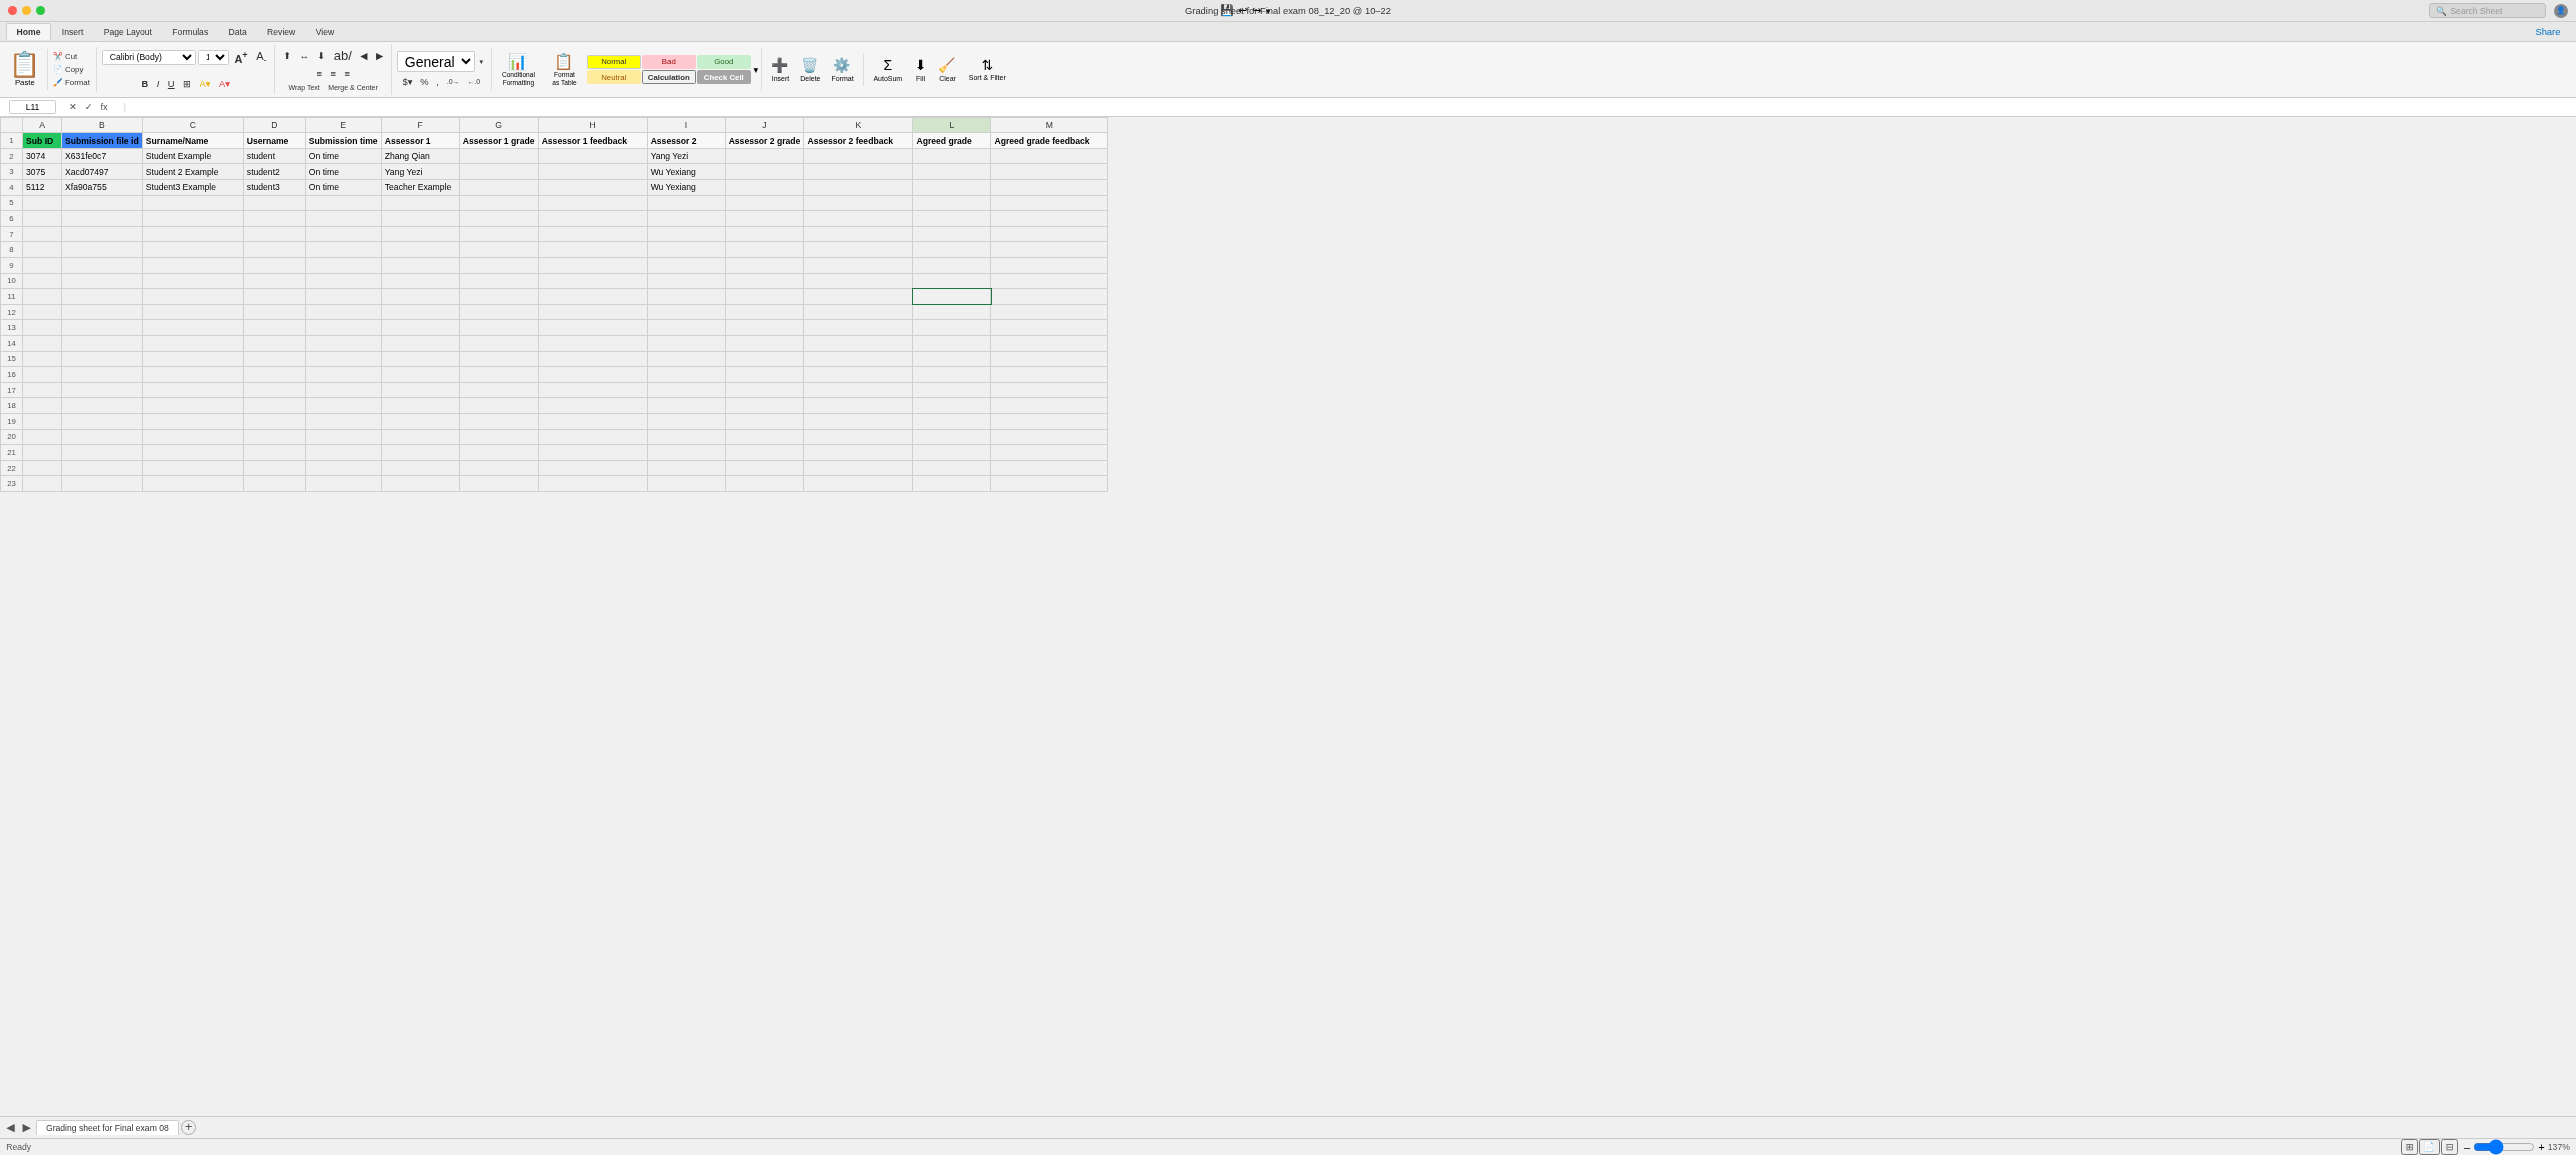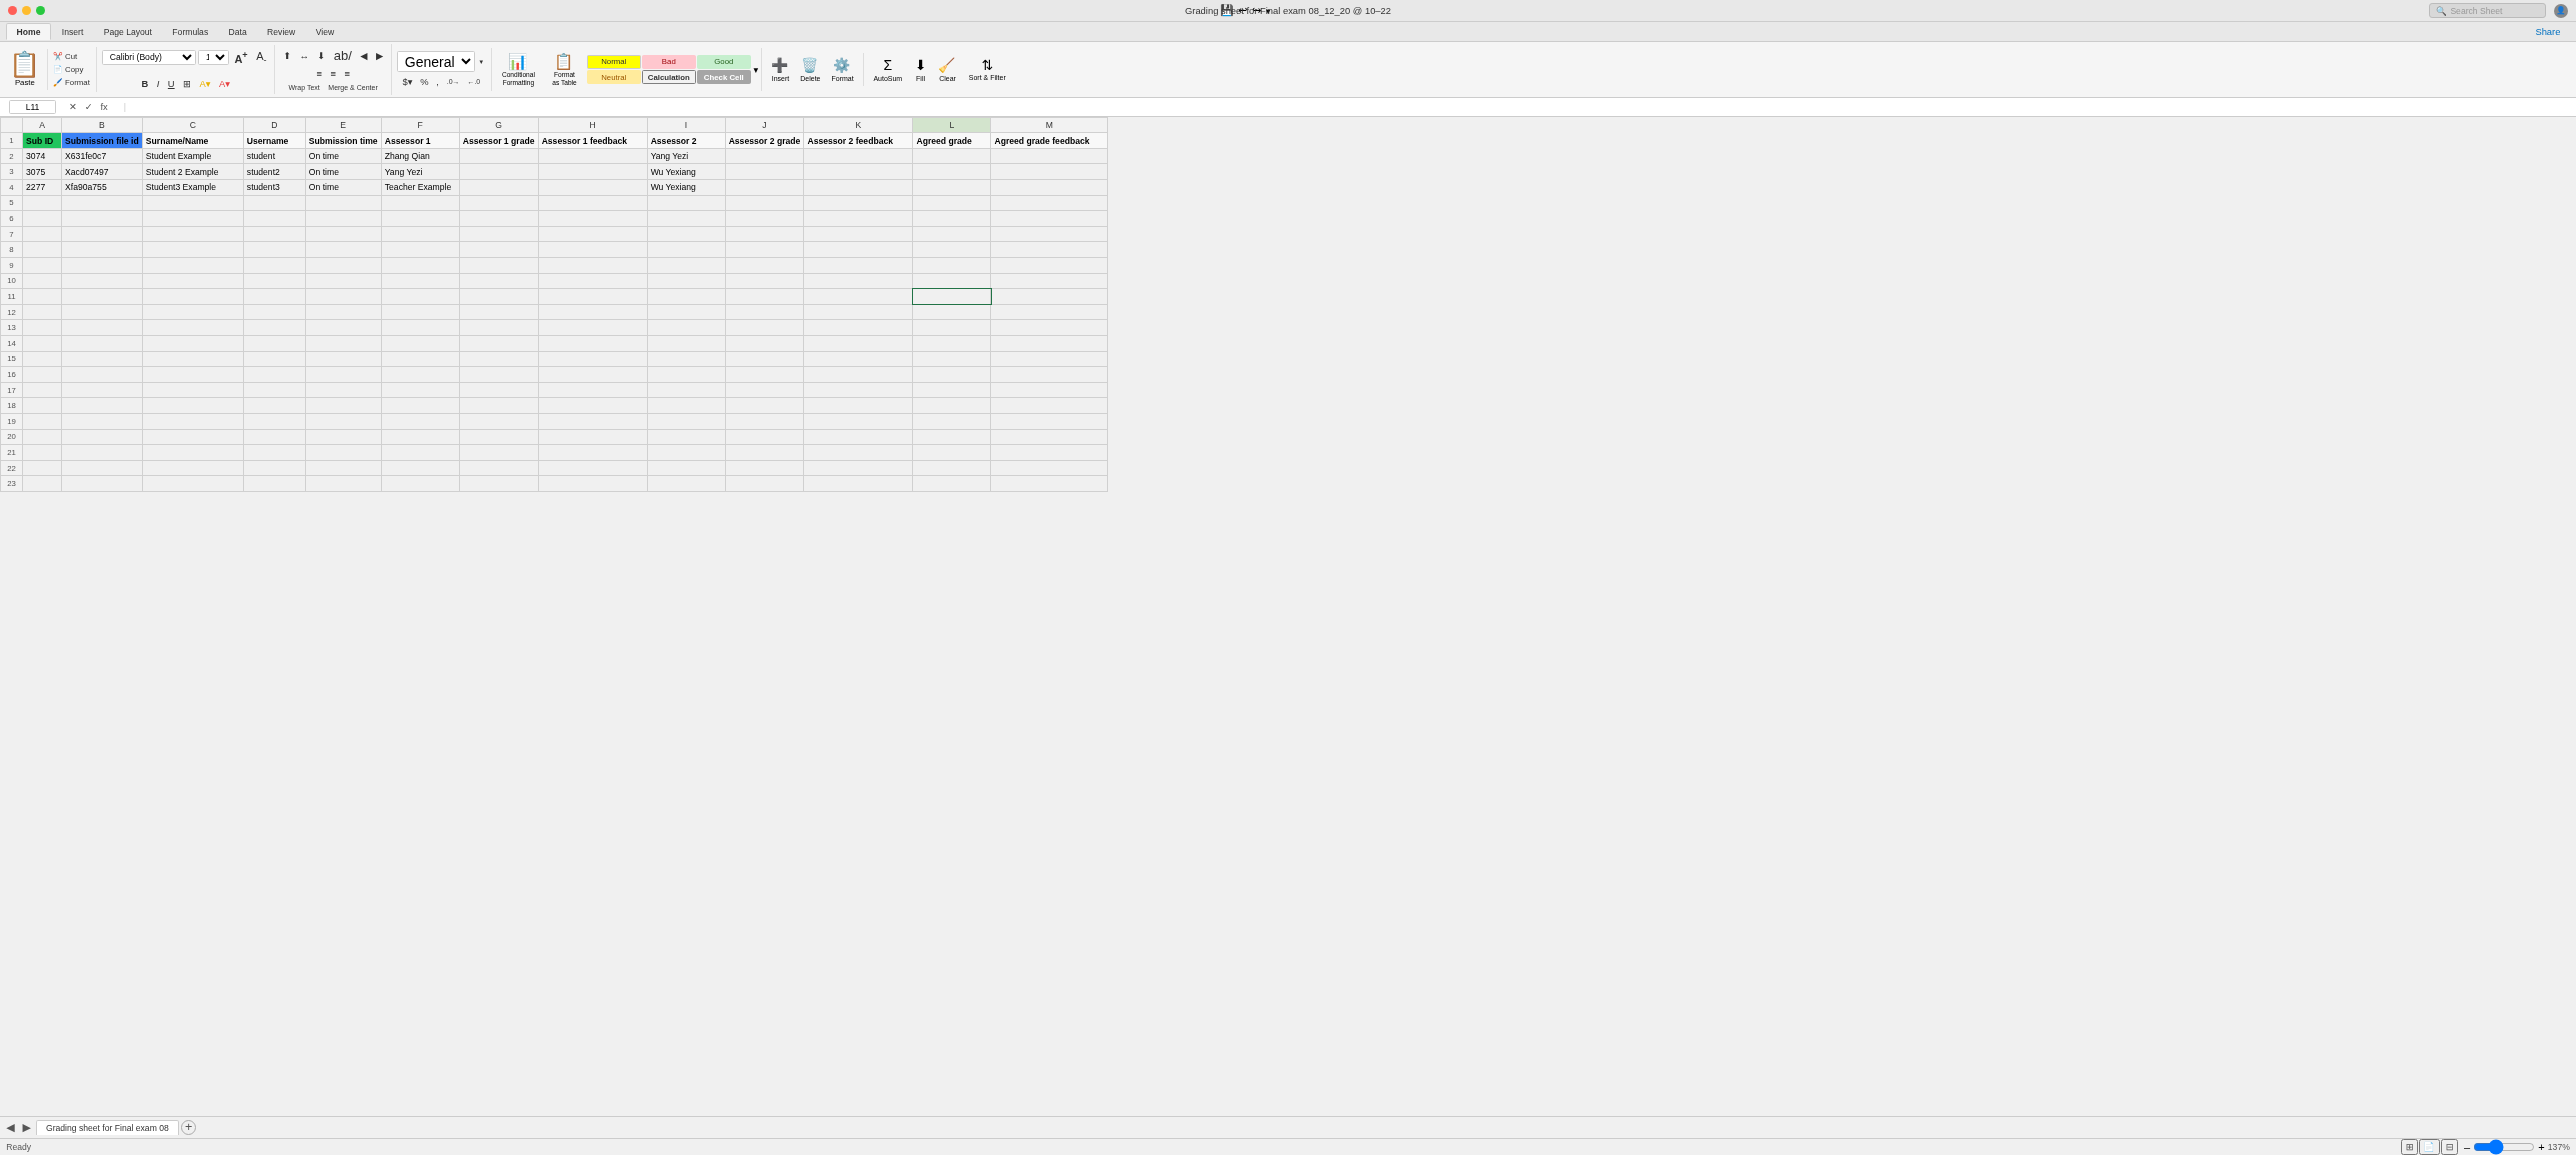--- a/index.html
+++ b/index.html
@@ -584,21 +584,21 @@
           <td></td>
           <td></td>
           <td>Wu Yexiang</td>
           <td></td>
           <td></td>
           <td></td>
           <td></td>
         </tr>
         <tr class="data-row">
           <td class="row-num">4</td>
-          <td>2277</td>
+          <td>5112</td>
           <td>Xfa90a755</td>
           <td>Student3 Example</td>
           <td>student3</td>
           <td>On time</td>
           <td>Teacher Example</td>
           <td></td>
           <td></td>
           <td>Wu Yexiang</td>
           <td></td>
           <td></td>

